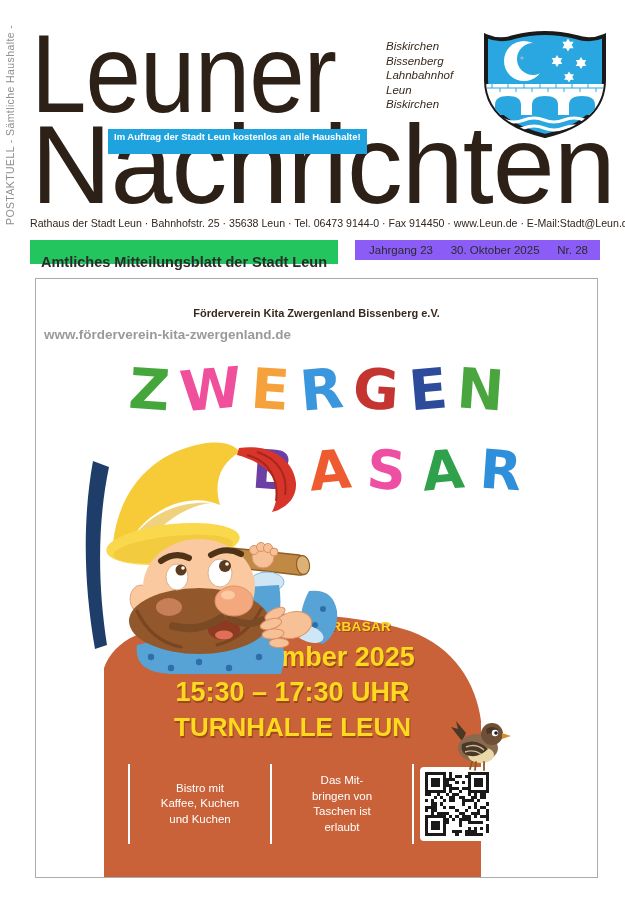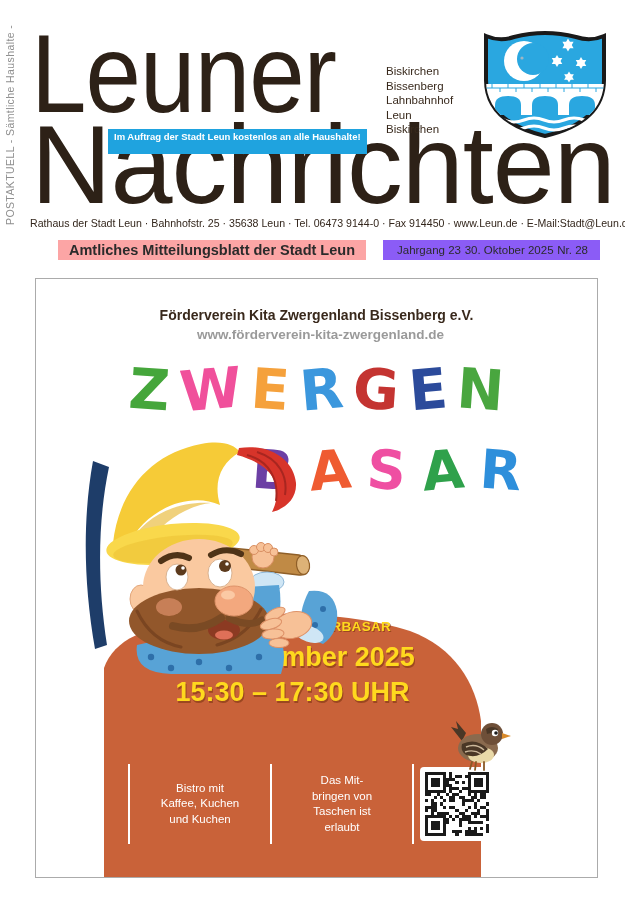--- a/index.html
+++ b/index.html
@@ -9,36 +9,36 @@
 
   
   .postal-note {
     position:absolute; left:4px; top:30px; height:195px;
     writing-mode:vertical-rl; transform:rotate(180deg);
     font-size:10.5px; color:#8f8f8f; letter-spacing:.4px; white-space:nowrap;
   }
   .big-title { position:absolute; left:31px; color:#2d2117; font-weight:400; line-height:1; white-space:nowrap; transform-origin:left top; }
   .big-title.l1 { top:18px;  font-size:112px; letter-spacing:-1px; transform:scaleX(.89); }
   .big-title.l2 { top:109px; font-size:112px; letter-spacing:-1px; transform:scaleX(.995); }
-  .districts { position:absolute; left:386px; top:64px; font-size:11.5px; line-height:14.5px; color:#38291c; }
+  .districts { position:absolute; left:386px; top:39px; font-size:11.5px; line-height:14.5px; color:#38291c;font-style:italic; }
   .coat { position:absolute; left:478px; top:28px; width:134px; height:114px; }
   .banner {
     position:absolute; left:108px; top:129px; height:25px; line-height:15px;
     background:var(--banner,#1fa3df); color:#fff; font-size:9.5px; font-weight:bold; padding:0 6px; white-space:nowrap;
   }
   .address { position:absolute; left:30px; top:217px; width:580px; font-size:10.6px; color:#33261c; white-space:nowrap; }
 
   .info-bar { position:absolute; left:30px; top:240px; width:570px; height:20px; display:flex; gap:17px; }
-  .info-bar .left-box { background:#fca5a5; color:#2b2b2b; font-size:14.5px; font-weight:bold; line-height:20px; padding:0 11px; white-space:nowrap;margin-left:28px; }
+  .info-bar .left-box { background:#22c55e; color:#2b2b2b; font-size:14.5px; font-weight:bold; line-height:20px; padding:12px 11px; white-space:nowrap; }
   .info-bar .right-box { background:#8b5cf6; color:#2b2b2b; font-size:11.5px; line-height:20px; flex:1; display:flex; justify-content:space-between; padding:0 12px 0 14px; }
 
   
   .flyer { position:absolute; left:35px; top:278px; width:563px; height:600px; border:1px solid #ababab; background:#fff; overflow:hidden; }
-  .organizer { position:absolute; left:0; right:0; top:28px; text-align:center; font-size:14px; font-weight:bold; color:#39291c; }
-  .website   { position:absolute; left:8px; right:0; top:48px; text-align:center; font-size:13.5px; font-weight:bold; color:#9a9a9a; }
+  .organizer { position:absolute; left:0; right:0; top:28px; text-align:center; font-size:11px; font-weight:bold; color:#39291c; }
+  .website   { position:absolute; left:8px; right:0; top:48px; font-size:13.5px; font-weight:bold; color:#9a9a9a; }
 
   .headline { position:absolute; text-align:center; font-family:"DejaVu Sans", sans-serif; }
   .headline.w1 { left:0; right:0; top:78px; }
   .headline.w2 { left:140px; right:0; top:160px; }
   .brush { display:inline-block; font-weight:800; }
   .headline.w1 .brush { font-size:56px; margin:0 5px; }
   .headline.w2 .brush { font-size:54px; margin:0 8px; }
 
   .dome-svg { position:absolute; left:68px; top:334px; width:377px; height:266px; }
   .event-block { position:absolute; left:68px; top:340px; width:377px; text-align:center; color:var(--event-text,#ffd91e); }
@@ -157,20 +157,21 @@
     <div class="headline w2"><span class="brush" style="color: rgb(108, 63, 164); transform: rotate(4deg);">B</span><span class="brush" style="color: rgb(239, 91, 49); transform: rotate(-5deg);">A</span><span class="brush" style="color: rgb(239, 79, 162); transform: rotate(4deg);">S</span><span class="brush" style="color: rgb(47, 161, 75); transform: rotate(-5deg);">A</span><span class="brush" style="color: rgb(46, 143, 219); transform: rotate(4deg);">R</span></div>
 
     <svg class="dome-svg" viewBox="0 0 377 266" preserveAspectRatio="none">
       <path d="M0,266 V55 C10,26 42,14 92,6 C162,-4 252,0 306,18 C350,34 372,70 377,108 V266 Z" fill="var(--dome,#c96239)"></path>
     </svg>
 
     <div class="event-block">
       <div class="event-category">SORTIERTER KINDERBASAR</div>
       <div class="event-line">01. November 2025</div>
       <div class="event-line">15:30 – 17:30 UHR</div>
+      <div class="event-line location">TURNHALLE LEUN</div>
     </div>
 
     <div class="details-row">
       <div class="detail-divider"></div>
       <div class="detail-col">
           <div>Bistro mit</div>
           <div>Kaffee, Kuchen</div>
           <div>und Kuchen</div>
         </div>
       <div class="detail-divider"></div>

